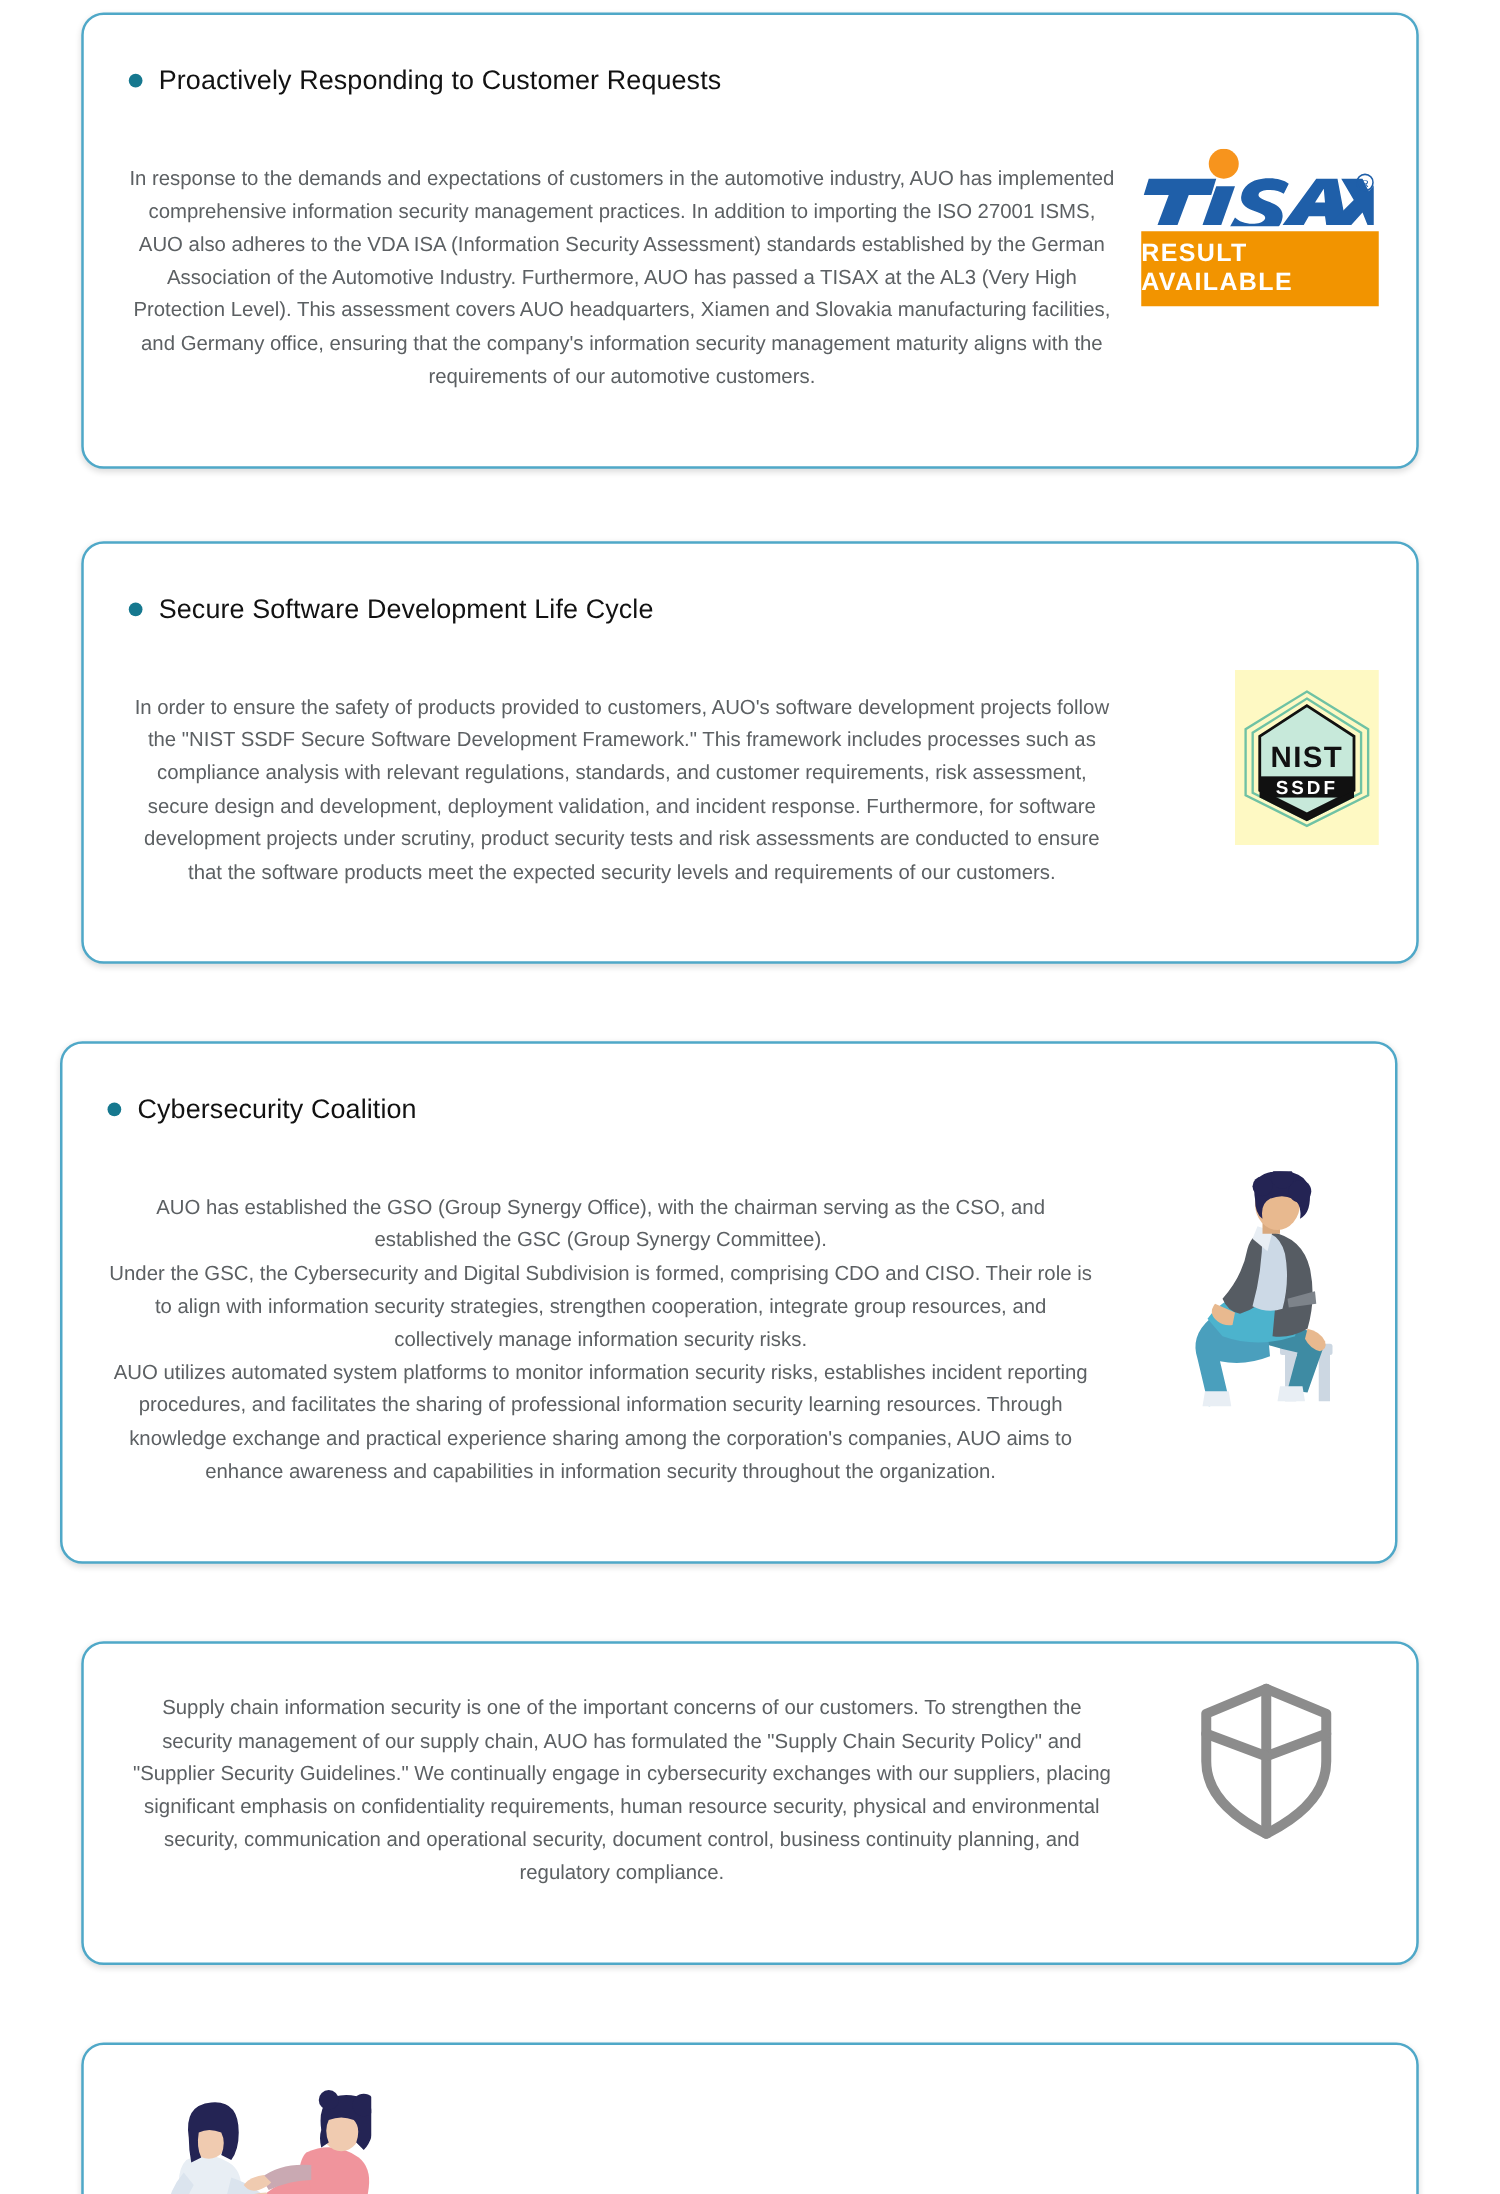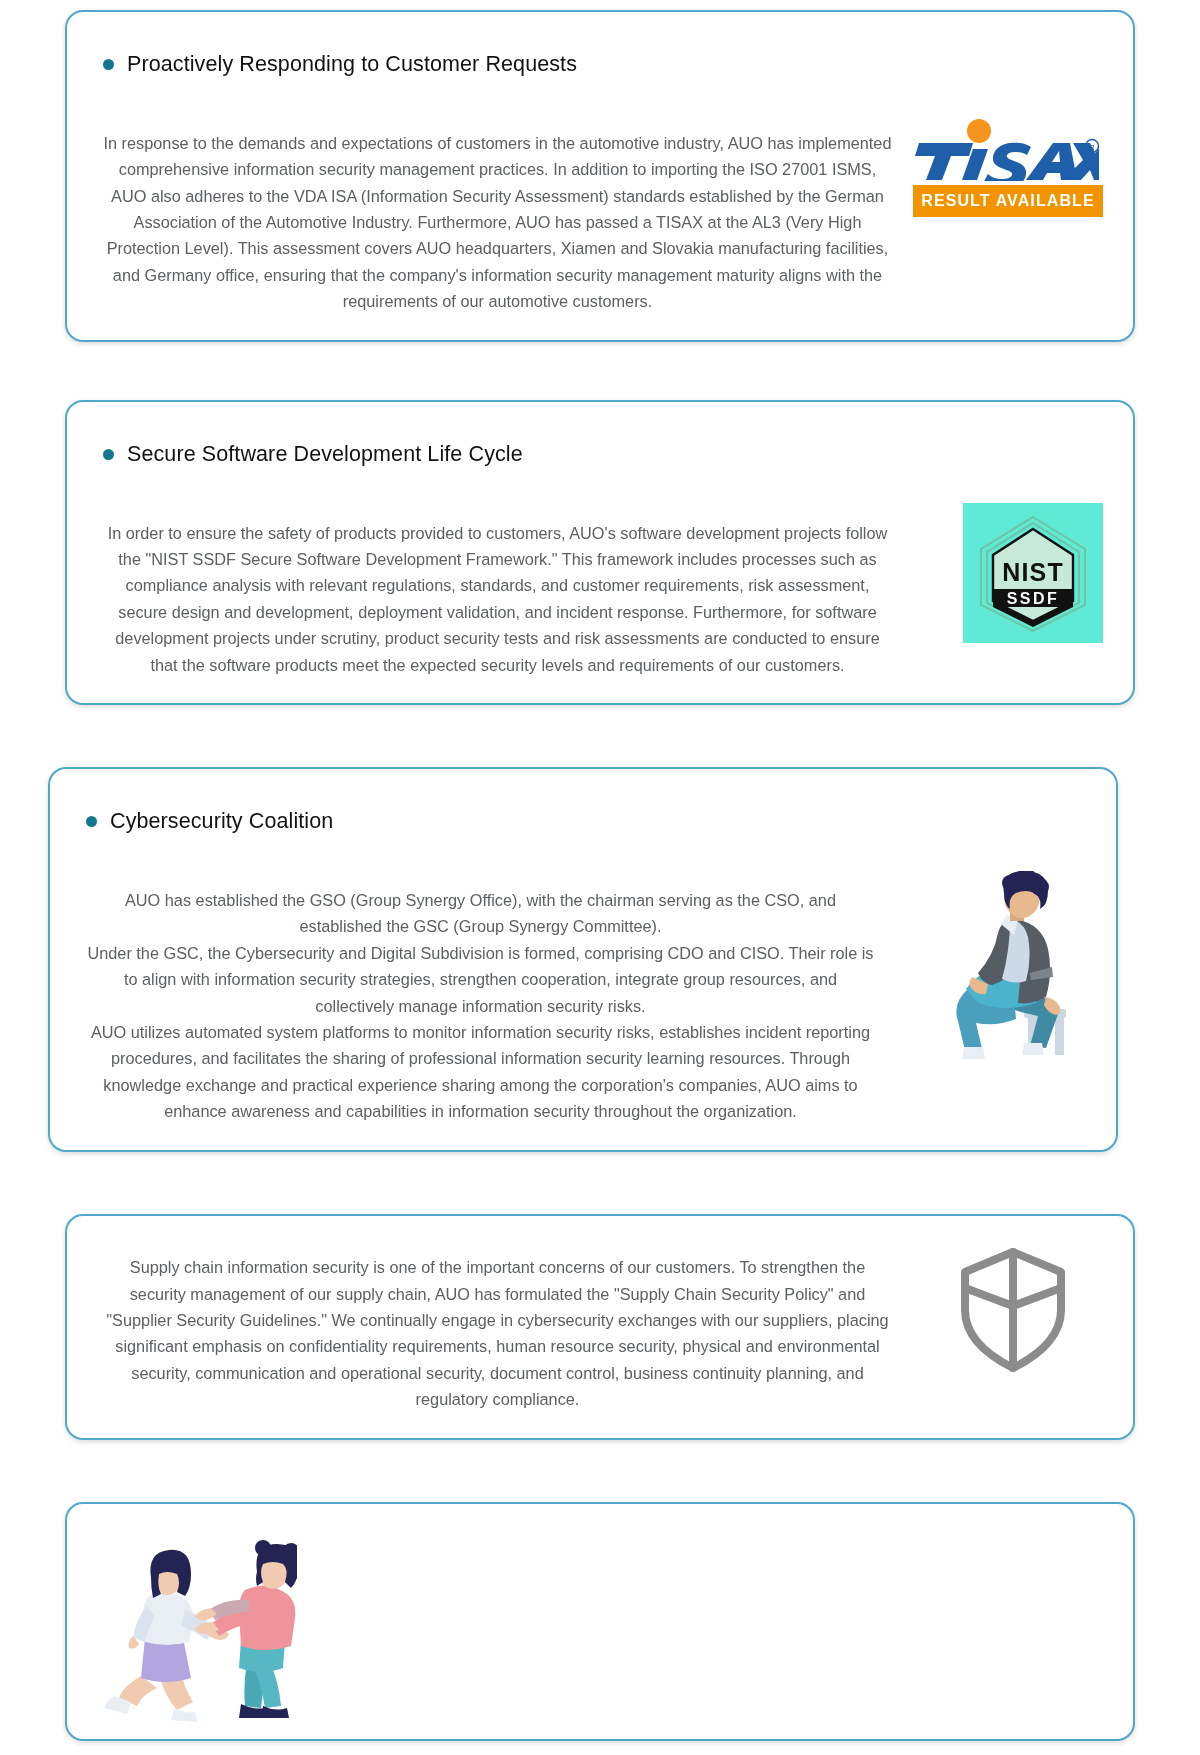--- a/index.html
+++ b/index.html
@@ -20,21 +20,21 @@
   }
 
   .card {
     position: relative;
     margin: 0 auto 60px auto;
     width: 1070px;
     background: #ffffff;
     border: 2px solid #4fa8c8;
     border-radius: 18px;
     box-shadow: 0 2px 5px rgba(0,0,0,0.14);
-    padding: 22px 30px 9px 30px;
+    padding: 22px 30px 42px 30px;
     display: flex;
     flex-direction: column;
   }
 
   .card-head {
     display: flex;
     align-items: center;
     gap: 13px;
     margin-bottom: 18px;
   }
@@ -82,33 +82,33 @@
   }
   .tisax-word {
     position: relative;
     height: 62px;
   }
   .tisax svg { display: block; }
   .tisax-bar {
     margin-top: 4px;
     background: #f29400;
     color: #ffffff;
-    font-size: 16px;
+    font-size: 20px;
     font-weight: bold;
     letter-spacing: 1.1px;
-    text-align: center;
+    text-align: left;
     padding: 7px 0 7px 0;
     font-family: "Liberation Sans", sans-serif;
   }
 
   
   .nist {
-    width: 140px;
+    width: 115px;
     height: 140px;
-    background: #5eead4;
+    background: #fef9c3;
     display: flex;
     align-items: center;
     justify-content: center;
   }
 
   
   .shield-wrap { width: 150px; padding-top: 6px; }
 
   
   .illus-person { width: 180px; }

